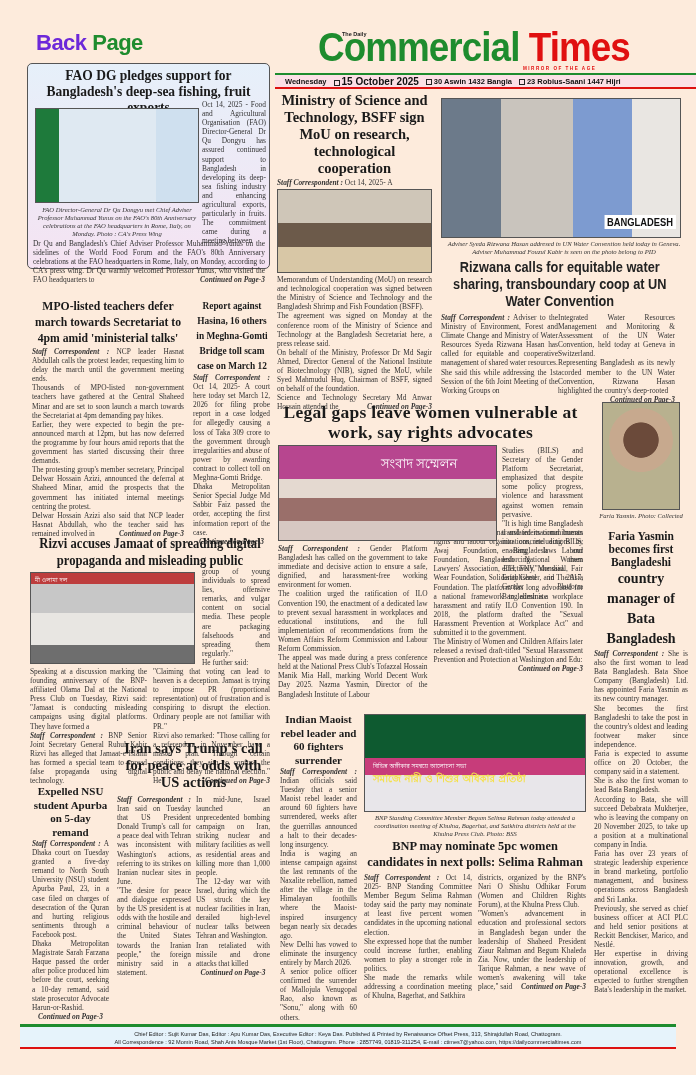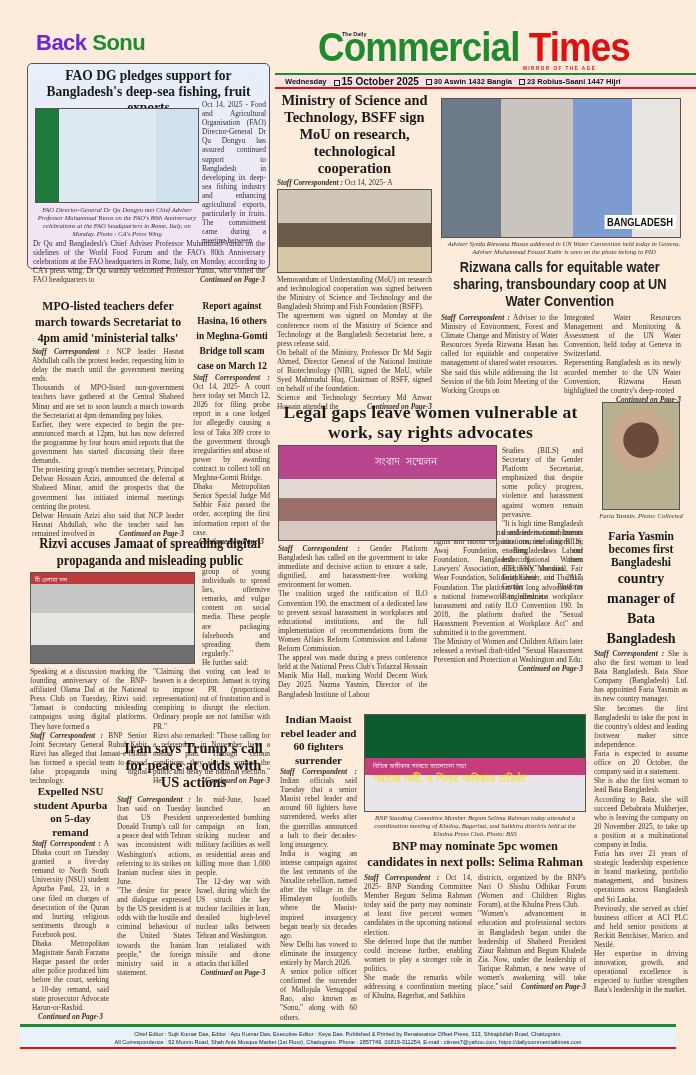--- a/index.html
+++ b/index.html
@@ -33,21 +33,21 @@
 .ph-water{background:linear-gradient(90deg,#6c7a8a 0 25%,#c9c4bd 25% 55%,#7d9bd0 55% 80%,#e9e6e2 80%)}
 .ph-legal{background:linear-gradient(#b7468f 0 35%,#e4d9d0 35% 55%,#9a6f6a 55% 80%,#d7c8c2 80%)}
 .ph-rizvi{background:linear-gradient(#bd3d3d 0 12%,#c7c7c7 12% 45%,#e8e6e2 45% 80%,#6e6e6e 80%)}
 .ph-bnp{background:linear-gradient(#0e5a30 0 45%,#c73c7a 45% 62%,#e8e6ea 62%)}
 .ph-faria{background:radial-gradient(circle at 50% 35%,#6b4a3a 0 22%,#c7a98e 23% 40%,#b8b18f 41% 100%)}
 .bangla{position:absolute;right:4px;bottom:8px;background:#fff;font-family:"Liberation Sans",sans-serif;font-weight:bold;font-size:11px;padding:1px 3px;color:#111;transform:scaleX(0.85);transform-origin:right}
 </style>
 </head>
 <body>
 
-<div id="back" class="abs"><span class="b1">Back</span> <span class="b2">Sonu</span></div>
+<div id="back" class="abs"><span class="b1">Back</span> <span class="b2">Page</span></div>
 <div id="daily" class="abs">The Daily</div>
 <div id="mast" class="abs"><span class="m1">Commercial</span> <span class="m2">Times</span></div>
 <div id="motto" class="abs">MIRROR OF THE AGE</div>
 <div id="dateline" class="abs">
   <span>Wednesday</span>
   <span><i class="chk"></i><span class="big">15 October 2025</span></span>
   <span><i class="chk"></i><span>30 Aswin 1432 Bangla</span></span>
   <span><i class="chk"></i><span>23 Robius-Saani 1447 Hijri</span></span>
 </div>
 
@@ -68,21 +68,21 @@
   <p class="body">On behalf of the Ministry, Professor Dr Md Sagir Ahmed, Director General of the National Institute of Biotechnology (NIB), signed the MoU, while Syed Mahmudul Huq, Chairman of BSFF, signed on behalf of the foundation.</p>
   <p class="body"><span>Science and Technology Secretary Md Anwar Hossain attended the</span> <span class="cont">Continued on Page-3</span></p>
 </div>
 
 <div class="abs" style="left:441px;top:98px;width:246px">
   <div class="photo ph-water" style="position:relative;width:240px;height:140px">
       <span class="bangla">BANGLADESH</span>
     </div>
   <div class="cap" style="margin-top:2px">Adviser Syeda Rizwana Hasan addresed in UN Water Convention held today in Geneva. Adviser Muhammad Fouzul Kabir is seen on the photo belong to PID</div>
   <div class="cond" style="font-size:14.5px;line-height:17px;text-align:center;width:270px;transform:scaleX(0.88);margin-top:3px">Rizwana calls for equitable water sharing, transboundary coop at UN Water Convention</div>
-  <div style="display:flex;gap:6px;margin-top:3px">
+  <div style="display:flex;margin-top:3px">
     <div style="width:117px">
         <p class="body"><span class="sc">Staff Correspondent :</span> <span>Adviser to the Ministry of Environment, Forest and Climate Change and Ministry of Water Resources Syeda Rizwana Hasan has called for equitable and cooperative management of shared water resources.</span></p>
         <p class="body">She said this while addressing the 1st Session of the 6th Joint Meeting of the Working Groups on</p>
       </div>
     <div style="width:117px">
         <p class="body">Integrated Water Resources Management and Monitoring &amp; Assessment of the UN Water Convention, held today at Geneva in Switzerland.</p>
         <p class="body"><span>Representing Bangladesh as its newly acorded member to the UN Water Convention, Rizwana Hasan highlighted the country's deep-rooted</span> <span class="cont">Continued on Page-3</span></p>
       </div>
   </div>
 </div>
@@ -99,21 +99,21 @@
 <div class="abs" style="left:193px;top:298px;width:77px">
   <div class="h" style="font-size:11px;line-height:15px;transform:scaleX(0.85);width:90px;margin-left:-6px">Report against Hasina, 16 others in Meghna-Gomti Bridge toll scam case on March 12</div>
   <p class="body"><span class="sc">Staff Correspondent :</span> <span>Oct 14, 2025- A court here today set March 12, 2026 for filing probe report in a case lodged for allegedly causing a loss of Taka 309 crore to the government through irregularities and abuse of power by awarding contract to collect toll on Meghna-Gomti Bridge.</span></p>
   <p class="body">Dhaka Metropolitan Senior Special Judge Md Sabbir Faiz passed the order, accepting the first information report of the case.</p>
   <p class="body" style="text-align:center"><span class="cont" style="float:none">Continued on Page-3</span></p>
 </div>
 
 <div class="abs" style="left:278px;top:402px;width:305px">
   <div class="h serif" style="font-size:17.5px;line-height:20px;letter-spacing:0.3px">Legal gaps leave women vulnerable at work, say rights advocates</div>
   <div class="photo ph-legal" style="position:relative;width:219px;height:96px;margin-top:3px">
-      <span style="position:absolute;left:96px;top:8px;color:#fff;font-size:10px;font-family:Liberation Mono, monospace">সংবাদ সম্মেলন</span>
+      <span style="position:absolute;left:102px;top:8px;color:#fff;font-size:13px;font-family:Liberation Serif, serif">সংবাদ সম্মেলন</span>
     </div>
   <div class="abs" style="left:224px;top:44px;width:81px">
     <p class="body">Studies (BILS) and Secretary of the Gender Platform Secretariat, emphasized that despite some policy progress, violence and harassment against women remain pervasive.</p>
     <p class="body">"It is high time Bangladesh translated its commitments into concrete actions by enacting laws and enforcing them effectively," she said.</p>
     <p class="body">Established in 2017, Gender Platform Bangladesh is a</p>
   </div>
   <div style="display:flex;gap:6px;margin-top:3px">
     <div style="width:150px">
         <p class="body"><span class="sc">Staff Correspondent :</span> <span>Gender Platform Bangladesh has called on the government to take immediate and decisive action to ensure a safe, dignified, and harassment-free working environment for women.</span></p>
         <p class="body">The coalition urged the ratification of ILO Convention 190, the enactment of a dedicated law to prevent sexual harassment in workplaces and educational institutions, and the full implementation of recommendations from the Women Affairs Reform Commission and Labour Reform Commission.</p>
@@ -196,21 +196,21 @@
 <div class="abs" style="left:364px;top:714px;width:222px">
   <div class="photo ph-bnp" style="position:relative;width:222px;height:98px">
     <span style="position:absolute;left:8px;top:46px;color:#fff;font-size:6px;font-family:'DejaVu Sans',sans-serif">বিভিন্ন অঙ্গীকার সমন্বয়ে আলোচনা সভা</span>
     <span style="position:absolute;left:8px;top:56px;color:#f5e04a;font-size:10px;font-weight:bold;font-family:'DejaVu Sans',sans-serif">সমাজে নারী ও শিশুর অধিকার প্রতিষ্ঠা</span>
   </div>
   <div class="cap" style="margin-top:2px">BNP Standing Committee Member Begum Selima Rahman today attended a coordination meeting of Khulna, Bagerhat, and Satkhira districts held at the Khulna Press Club. Photo: BSS</div>
   <div class="h" style="font-size:13.5px;line-height:16px;transform:scaleX(0.92);width:240px;margin-left:-9px">BNP may nominate 5pc women candidates in next polls: Selima Rahman</div>
   <div style="display:flex;gap:6px;margin-top:3px">
     <div style="width:108px">
         <p class="body"><span class="sc">Staff Correspondent :</span> <span>Oct 14, 2025- BNP Standing Committee Member Begum Selima Rahman today said the party may nominate at least five percent women candidates in the upcoming national election.</span></p>
-        <p class="body">She deferred hope that the number could increase further, enabling women to play a stronger role in politics.</p>
+        <p class="body">She expressed hope that the number could increase further, enabling women to play a stronger role in politics.</p>
         <p class="body">She made the remarks while addressing a coordination meeting of Khulna, Bagerhat, and Satkhira</p>
       </div>
     <div style="width:108px">
         <p class="body">districts, organized by the BNP's Nari O Shishu Odhikar Forum (Women and Children Rights Forum), at the Khulna Press Club.</p>
         <p class="body"><span>"Women's advancement in education and professional sectors in Bangladesh began under the leadership of Shaheed President Ziaur Rahman and Begum Khaleda Zia. Now, under the leadership of Tarique Rahman, a new wave of women's awakening will take place," said</span> <span class="cont">Continued on Page-3</span></p>
       </div>
   </div>
 </div>
 
 <div id="footer" class="abs">

